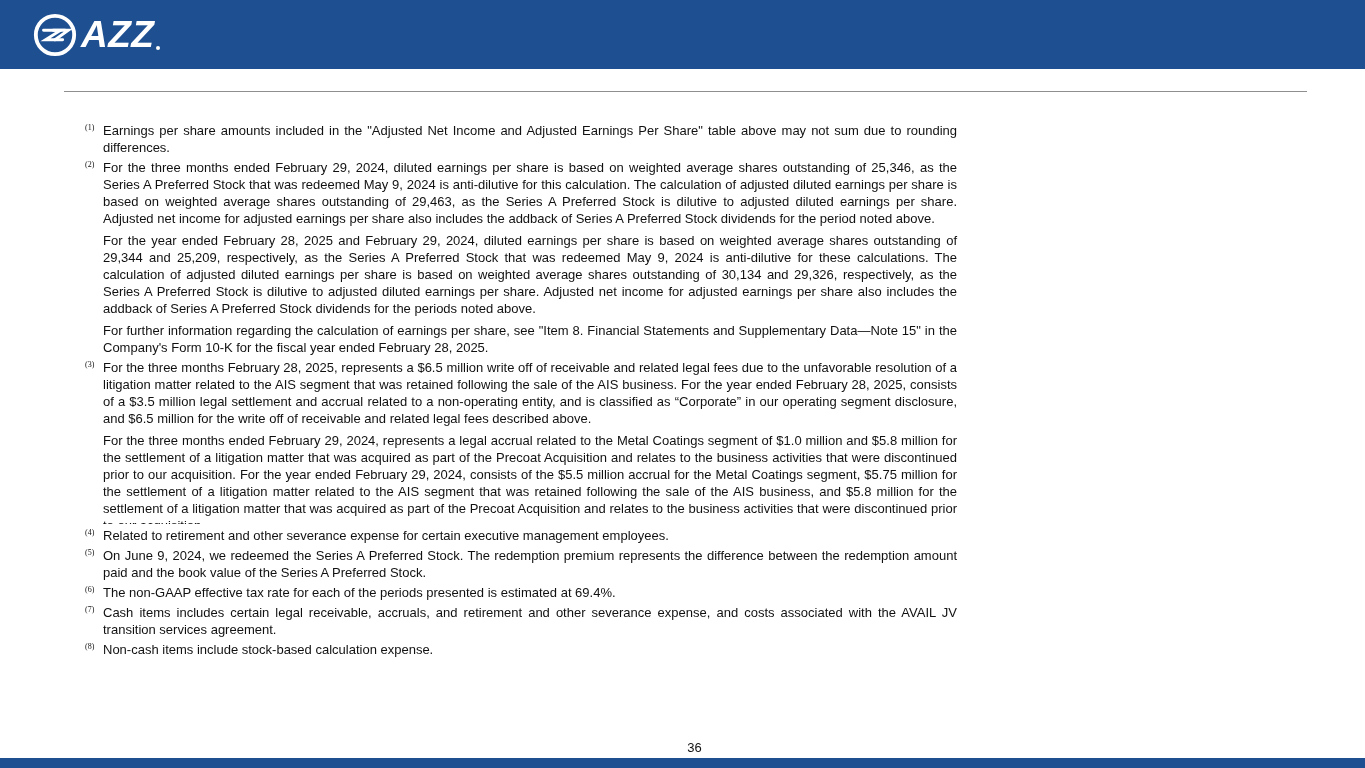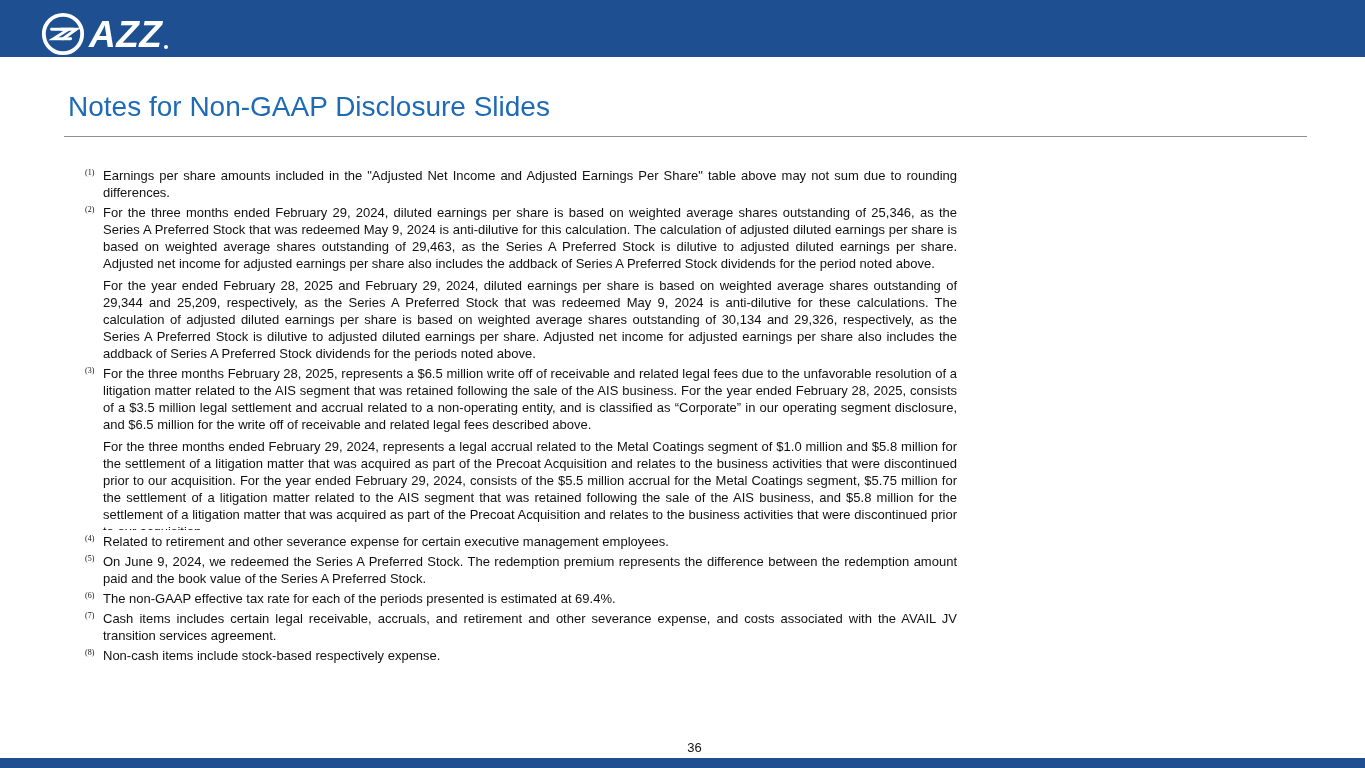--- a/index.html
+++ b/index.html
@@ -2,23 +2,23 @@
 <html><head>
 <meta charset="utf-8">
 <style>
   html,body{margin:0;padding:0;}
   body{
     width:1365px;height:768px;background:#ffffff;
     font-family:"Liberation Sans",sans-serif;
     position:relative;overflow:hidden;
   }
   .top-bar{
-    position:absolute;top:0;left:0;width:100%;height:57px;
-    background:#1d4f91;display:flex;align-items:flex-end;
-    padding-left:40px;box-sizing:border-box;
+    position:absolute;top:0;left:0;width:100%;height:69px;
+    background:#1d4f91;display:flex;align-items:center;
+    padding-left:32px;box-sizing:border-box;
   }
   .logo{display:flex;align-items:center;}
   .logo-globe{width:46px;height:46px;margin-right:3px;}
   .logo-text{color:#ffffff;font-weight:bold;font-style:italic;font-size:37px;line-height:1;letter-spacing:0.5px;}
   .logo-dot{width:4px;height:4px;background:#ffffff;border-radius:50%;align-self:flex-end;margin:0 0 8px 2px;}
   .content{
     position:absolute;top:57px;left:0;width:100%;
     padding:34px 0 0 68px;box-sizing:border-box;
   }
   h1.title{
@@ -51,37 +51,37 @@
         <circle cx="24" cy="24" r="20" fill="none" stroke="#ffffff" stroke-width="4"></circle>
         <path d="M12 19 L30 19 L14 29 L32 29" fill="none" stroke="#ffffff" stroke-width="3" stroke-linecap="round"></path>
         <path d="M22 19 L38 19 L24 29" fill="none" stroke="#ffffff" stroke-width="3" stroke-linecap="round"></path>
       </svg>
       <span class="logo-text">AZZ</span>
       <span class="logo-dot"></span>
     </div>
   </header>
 
   <main class="content">
-    <h1 class="title">Notes for Non-GAAP Disclosure Slides</h1>
     <hr class="rule">
 
     <div class="notes">
 
       <div class="footnote">
         <span class="fn-marker">(1)</span>
         <div class="fn-body">
           <p>Earnings per share amounts included in the "Adjusted Net Income and Adjusted Earnings Per Share" table above may not sum due to rounding differences.</p>
         </div>
       </div>
 
       <div class="footnote">
         <span class="fn-marker">(2)</span>
         <div class="fn-body">
           <p>For the three months ended February 29, 2024, diluted earnings per share is based on weighted average shares outstanding of 25,346, as the Series A Preferred Stock that was redeemed May 9, 2024 is anti-dilutive for this calculation. The calculation of adjusted diluted earnings per share is based on weighted average shares outstanding of 29,463, as the Series A Preferred Stock is dilutive to adjusted diluted earnings per share. Adjusted net income for adjusted earnings per share also includes the addback of Series A Preferred Stock dividends for the period noted above.</p>
           <p>For the year ended February 28, 2025 and February 29, 2024, diluted earnings per share is based on weighted average shares outstanding of 29,344 and 25,209, respectively, as the Series A Preferred Stock that was redeemed May 9, 2024 is anti-dilutive for these calculations. The calculation of adjusted diluted earnings per share is based on weighted average shares outstanding of 30,134 and 29,326, respectively, as the Series A Preferred Stock is dilutive to adjusted diluted earnings per share.  Adjusted net income for adjusted earnings per share also includes the addback of Series A  Preferred Stock dividends for the periods noted above.</p>
+          <p>For further information regarding the calculation of earnings per share, see "Item 8. Financial Statements and Supplementary Data—Note 15" in the Company's Form 10-K for the fiscal year ended February 28, 2025.</p>
         </div>
       </div>
 
       <div class="footnote">
         <span class="fn-marker">(3)</span>
         <div class="fn-body">
           <p>For the three months February 28, 2025, represents a $6.5 million write off of receivable and related legal fees due to the unfavorable resolution of a litigation matter related to the AIS segment that was retained following the sale of the AIS business. For the year ended February 28, 2025, consists of a $3.5 million legal settlement and accrual related to a non-operating entity, and is classified as “Corporate” in our operating segment disclosure, and $6.5 million for the write off of receivable and related legal fees described above.</p>
           <p class="clipped">For the three months ended February 29, 2024, represents a legal accrual related to the Metal Coatings segment of $1.0 million and $5.8 million for the settlement of a litigation matter that was acquired as part of the Precoat Acquisition and relates to the business activities that were discontinued prior to our acquisition. For the year ended February 29, 2024, consists of the $5.5 million accrual for the Metal Coatings segment, $5.75 million for the settlement of a litigation matter related to the AIS segment that was retained following the sale of the AIS business, and $5.8 million for the settlement of a litigation matter that was acquired as part of the Precoat Acquisition and relates to the business activities that were discontinued prior to our acquisition.</p>
         </div>
       </div>
@@ -110,21 +110,21 @@
       <div class="footnote">
         <span class="fn-marker">(7)</span>
         <div class="fn-body">
           <p>Cash items includes certain legal receivable, accruals, and retirement and other severance expense, and costs associated with the AVAIL JV transition services agreement.</p>
         </div>
       </div>
 
       <div class="footnote">
         <span class="fn-marker">(8)</span>
         <div class="fn-body">
-          <p>Non-cash items include stock-based respectively expense.</p>
+          <p>Non-cash items include stock-based calculation expense.</p>
         </div>
       </div>
 
     </div>
   </main>
 
   <div class="page-number">36</div>
   <footer class="bottom-bar"></footer>
 
 </div>

